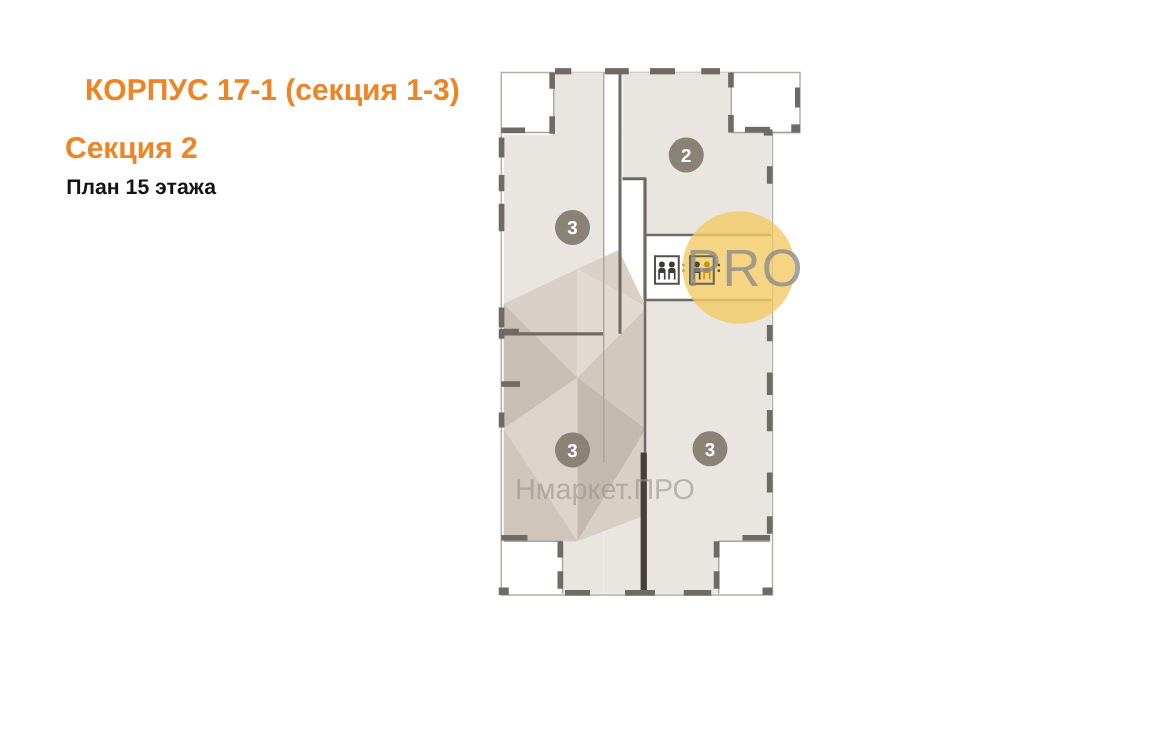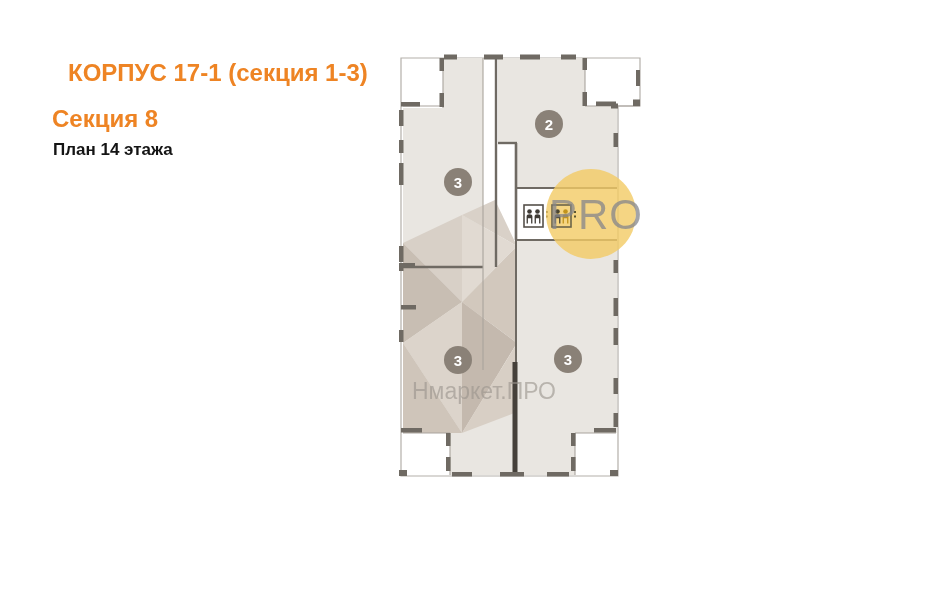--- a/index.html
+++ b/index.html
@@ -26,22 +26,22 @@
   .pro-text{font-size:42px;fill:#85868b;opacity:.75;letter-spacing:1px;}
   .brand-text{font-size:23px;fill:#99938c;opacity:.6;}
 </style>
 </head>
 <body>
 
 <div class="canvas">
 
   <header class="plan-header">
     <h1 class="title-building">КОРПУС 17-1 (секция 1-3)</h1>
-    <h2 class="title-section">Секция 8</h2>
-    <div class="title-floor">План 14 этажа</div>
+    <h2 class="title-section">Секция 2</h2>
+    <div class="title-floor">План 15 этажа</div>
   </header>
 
   <div class="plan-wrap">
     <svg width="254" height="438" viewBox="393 48 254 438">
 
       <path d="M401,58 H640 V106 H618 V476 H401 Z" fill="#ffffff" stroke="#b4b0aa" stroke-width="1.2"></path>
 
       <path d="M443,58 H483 V267 H403 V108 H443 Z" fill="#e9e6e1"></path>
       <path d="M498,58 H585 V106 H617 V188 H516 V143 H498 Z" fill="#e9e6e1"></path>
       <path d="M403,267 H483 V475 H450 V433 H403 Z" fill="#e9e6e1"></path>

